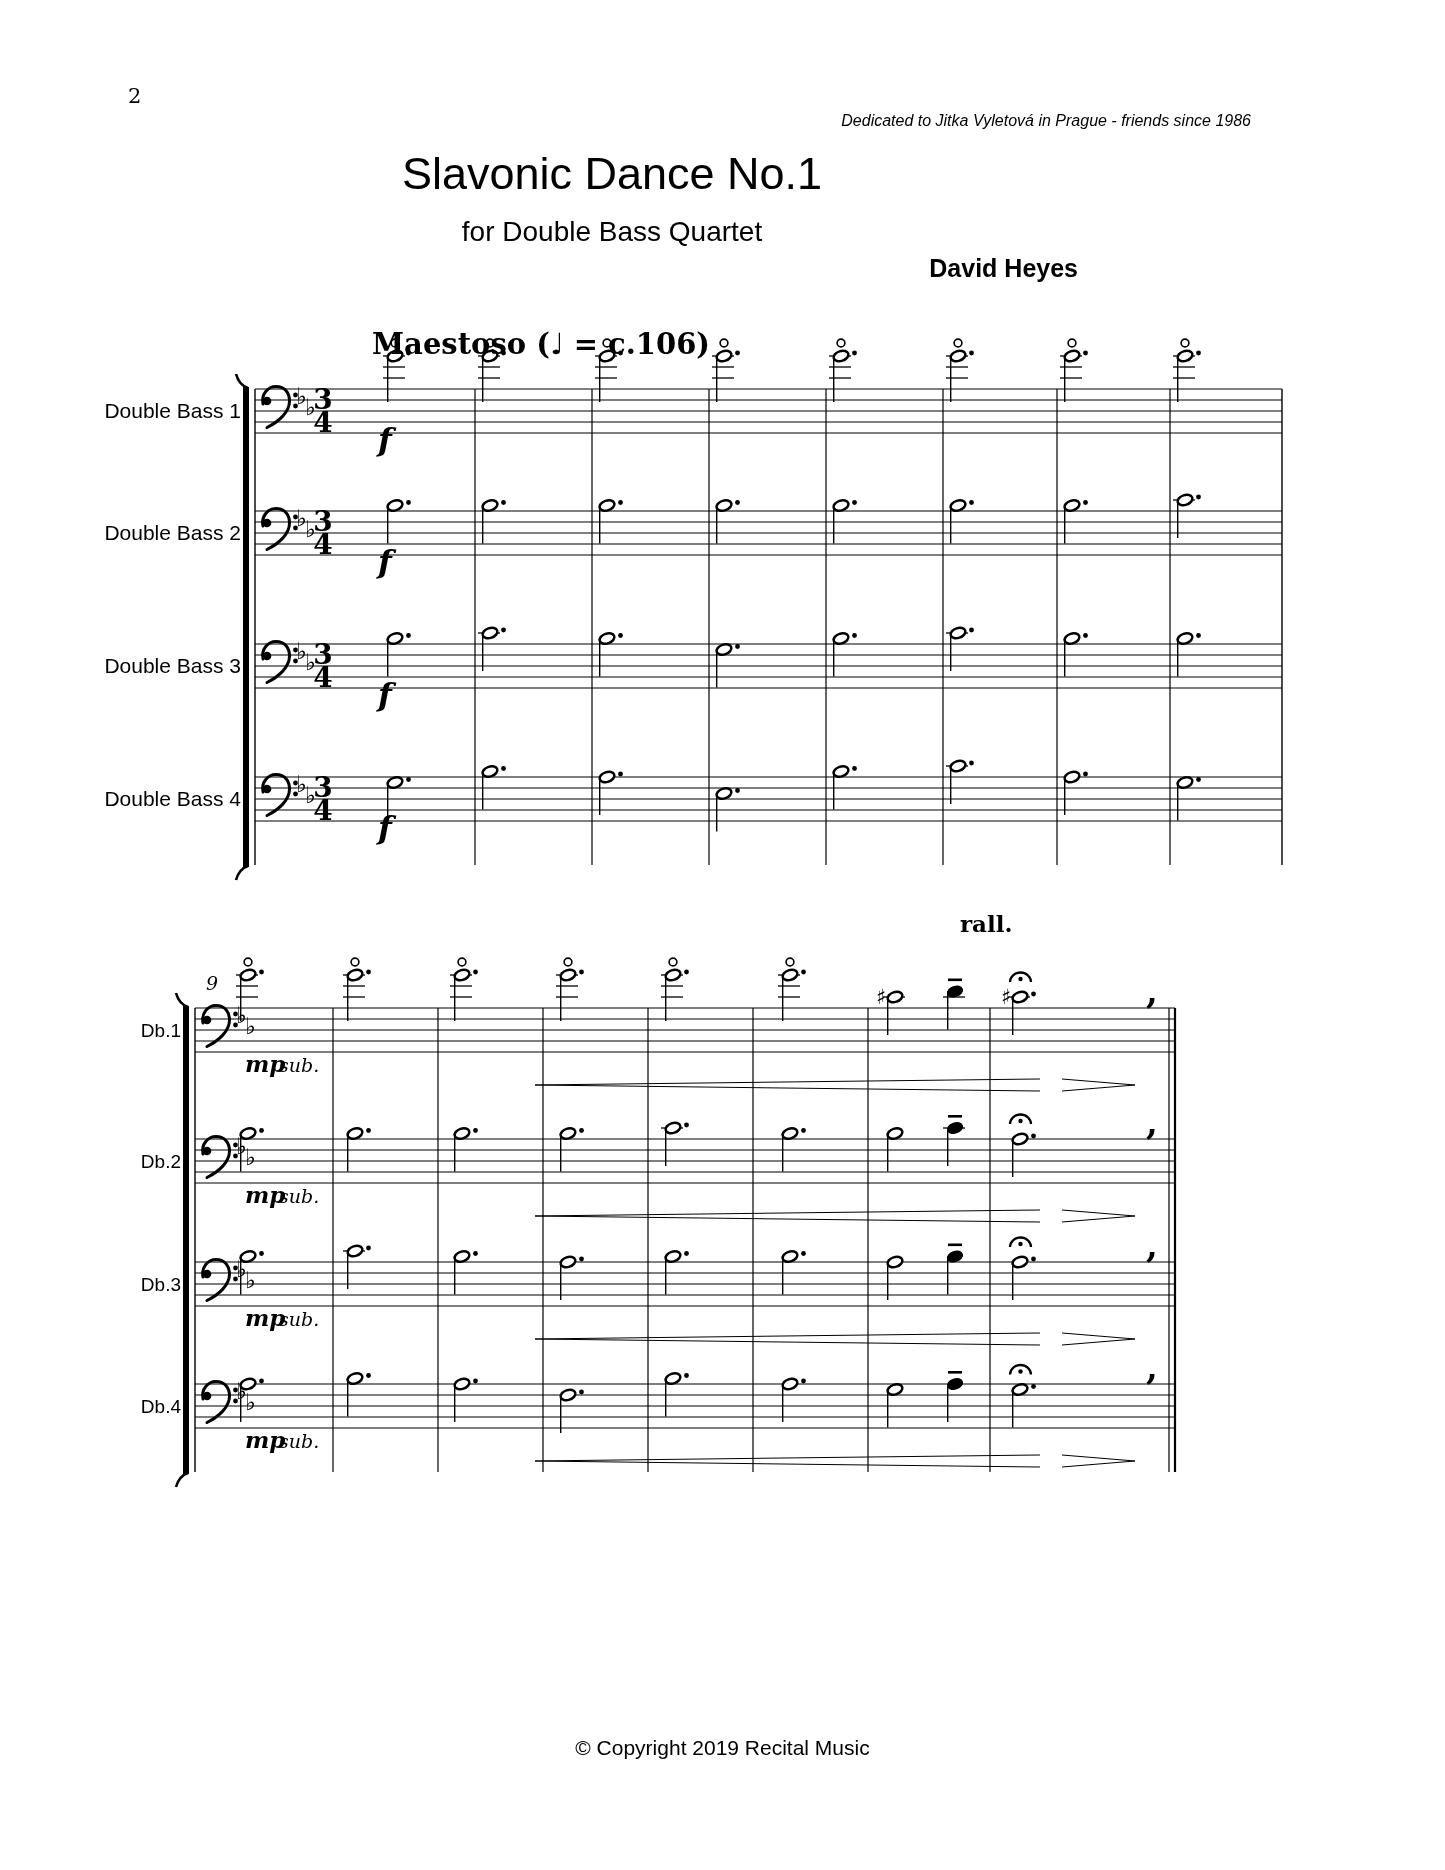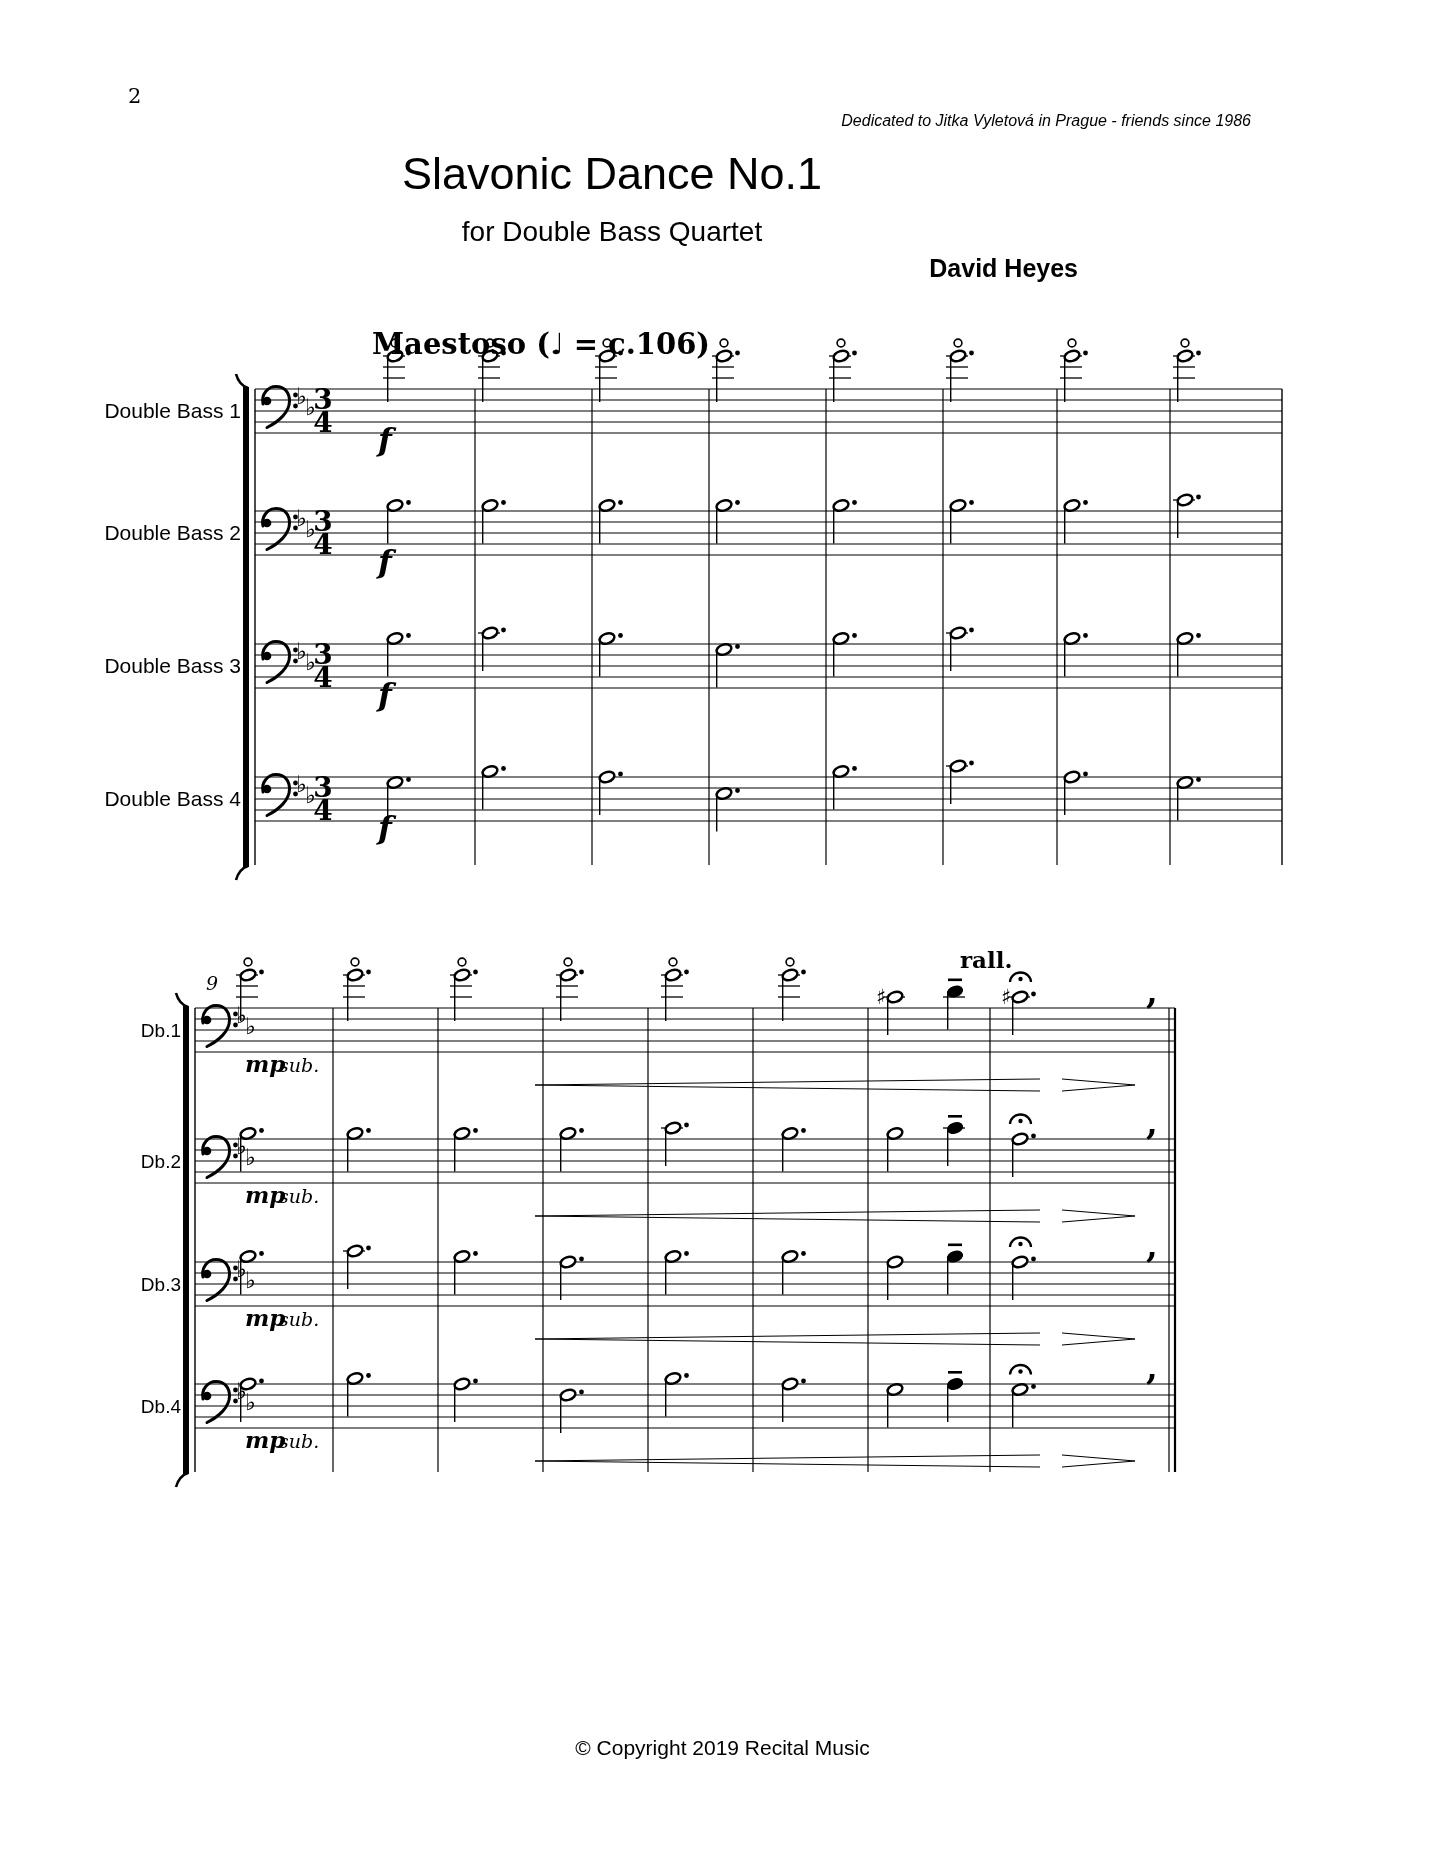--- a/index.html
+++ b/index.html
@@ -5,21 +5,21 @@
   html,body{margin:0;padding:0;background:#888;}
   .page{position:relative;width:1445px;height:1870px;background:#ffffff;margin:0 auto;
         font-family:"Liberation Sans",sans-serif;color:#000;overflow:hidden;}
   .abs{position:absolute;}
   #page-num{left:128px;top:84px;font-family:"DejaVu Serif",serif;font-size:21px;}
   #dedication{left:0;top:112px;width:1224px;text-align:right;font-style:italic;font-size:16px;margin-left:27px;}
   #title{left:0;top:148px;width:1224px;text-align:center;font-weight:normal;font-size:45px;}
   #subtitle{left:0;top:216px;width:1224px;text-align:center;font-size:28px;}
   #composer{left:0;top:254px;width:1078px;text-align:right;font-weight:bold;font-size:25px;}
   #tempo{left:328px;top:327px;font-family:"DejaVu Serif",serif;font-weight:bold;font-size:29px;margin-left:44px;}
-  #rall{left:960px;top:946px;font-family:"DejaVu Serif",serif;font-weight:bold;font-size:23px;}
+  #rall{left:960px;top:910px;font-family:"DejaVu Serif",serif;font-weight:bold;font-size:23px;}
   #measure-number{left:206px;top:972px;font-family:"DejaVu Serif",serif;font-style:italic;font-size:19px;}
   #copyright{left:0;top:1736px;width:1445px;text-align:center;font-size:21px;}
   svg{position:absolute;left:0;top:0;}
 </style>
 </head>
 <body>
 
 <div class="page">
   <svg id="score-svg" width="1445" height="1870" viewBox="0 0 1445 1870">
       <g>

